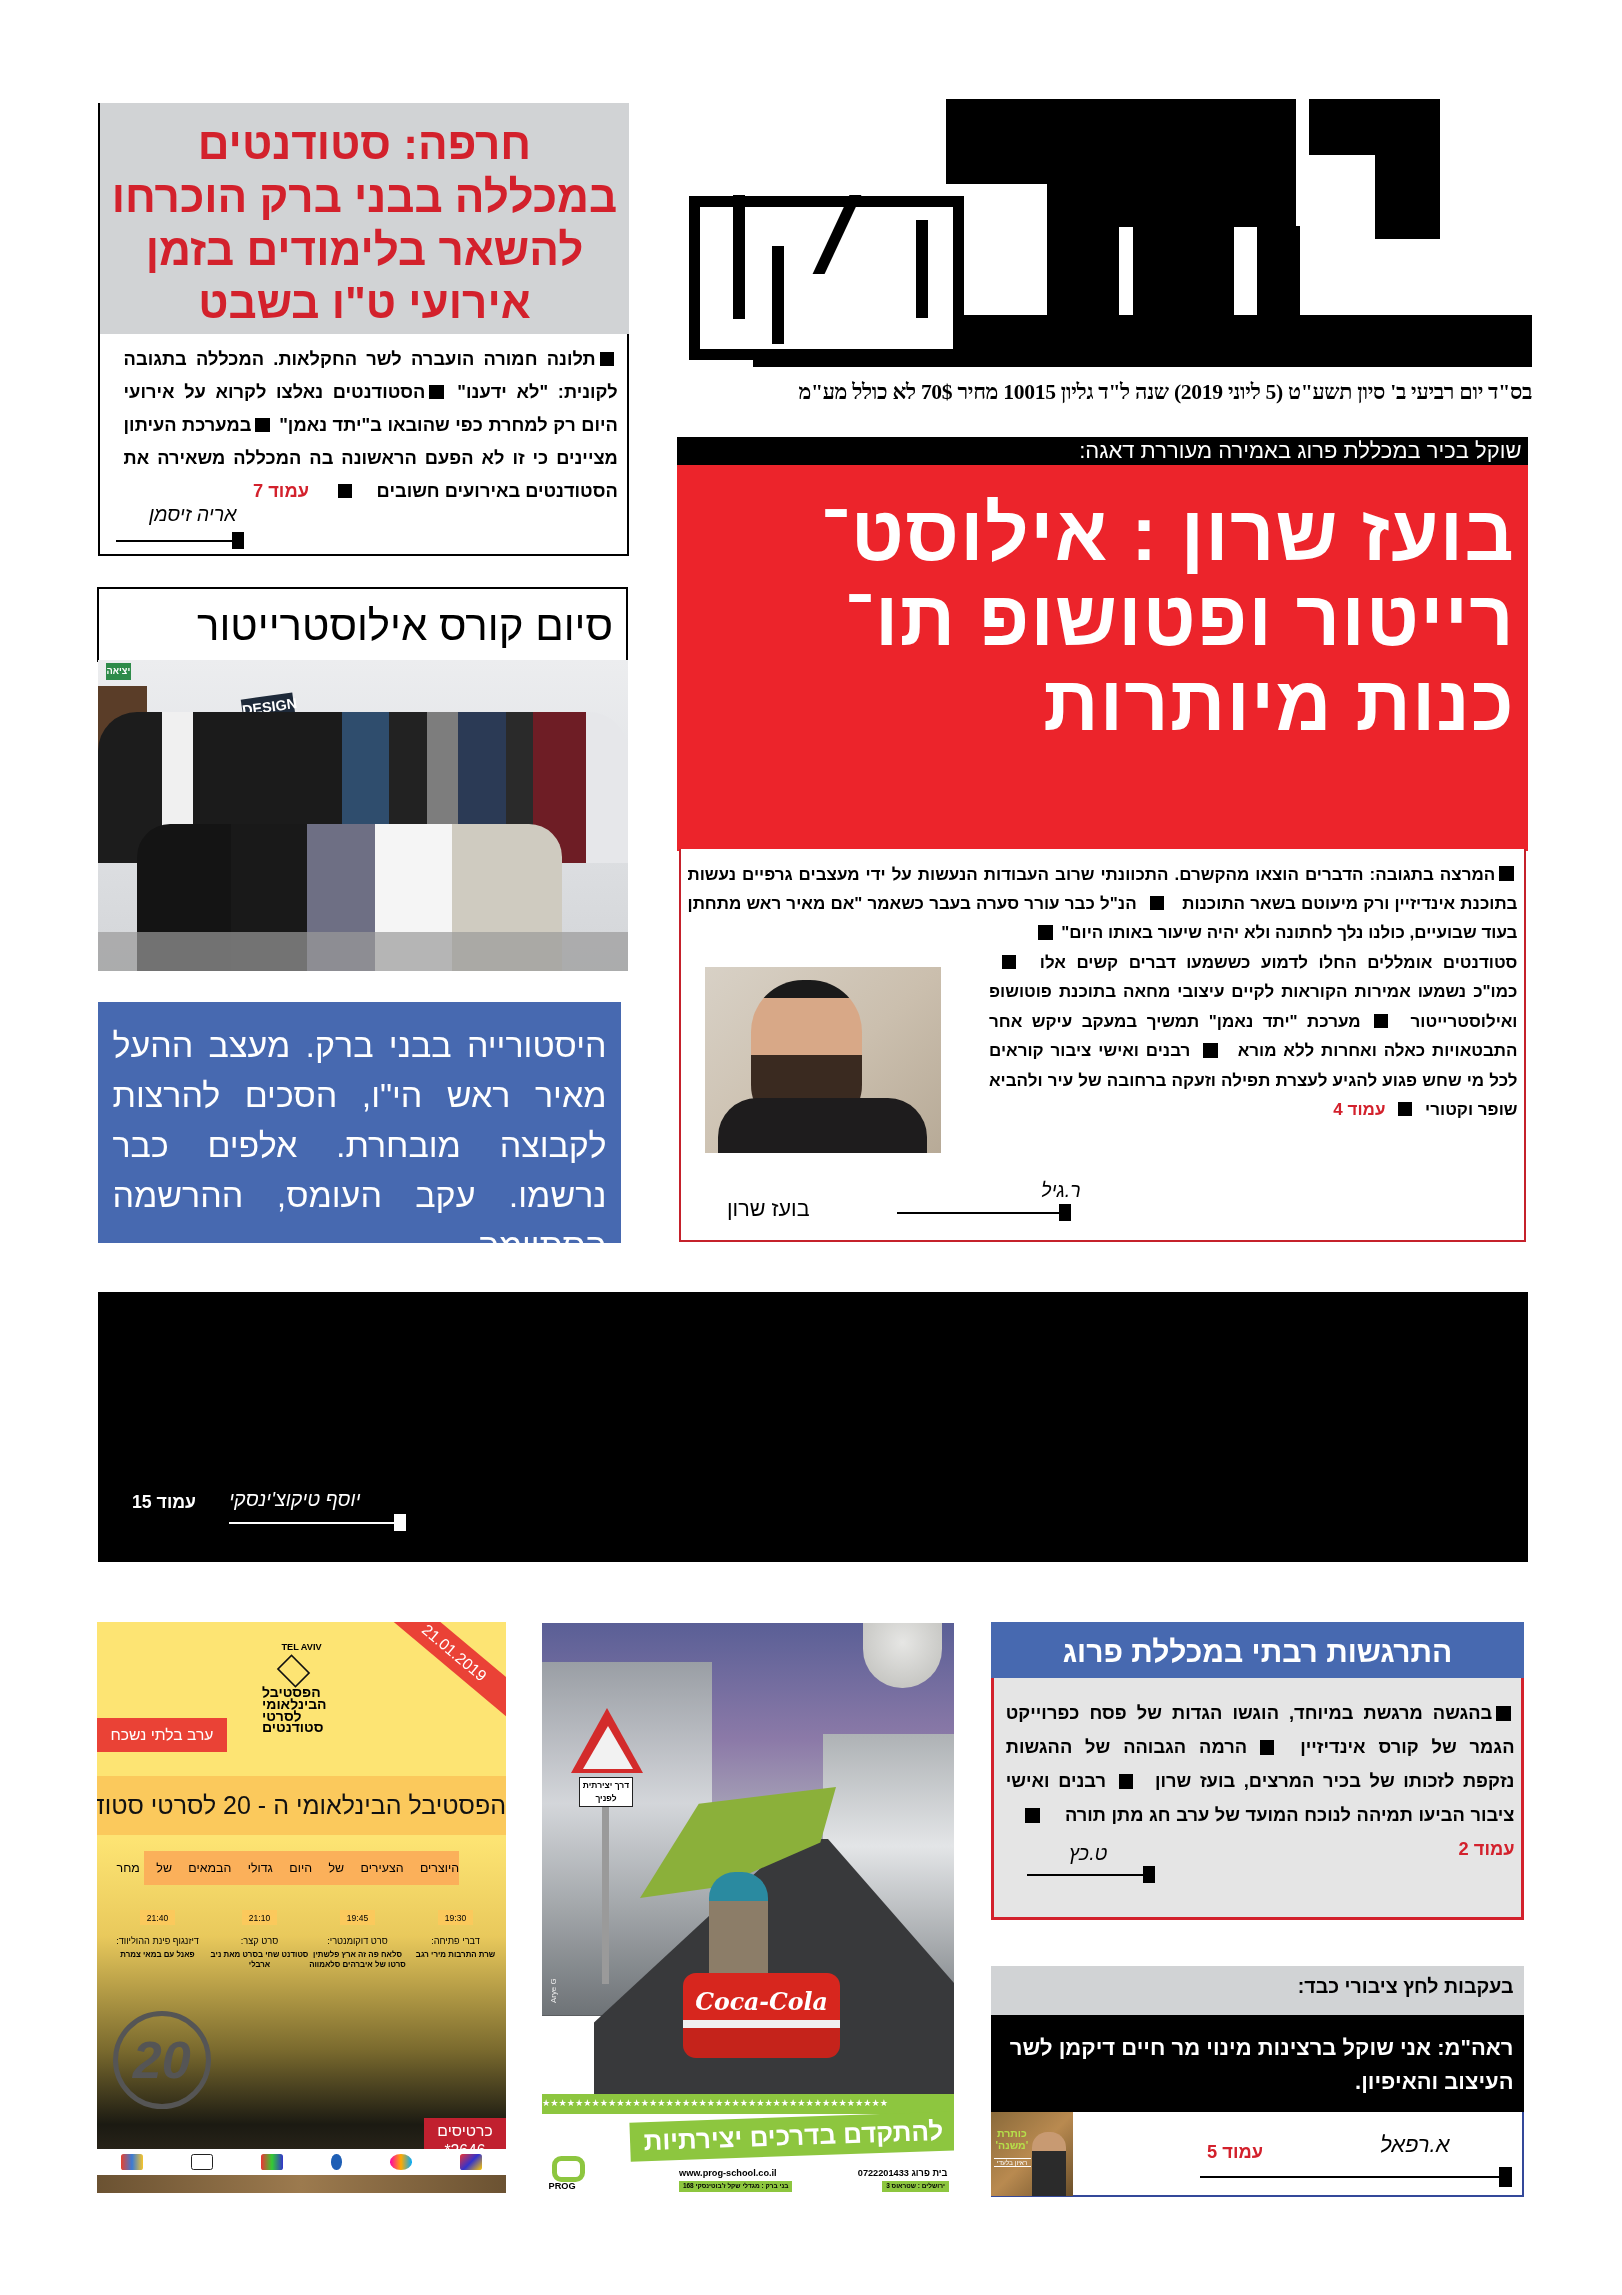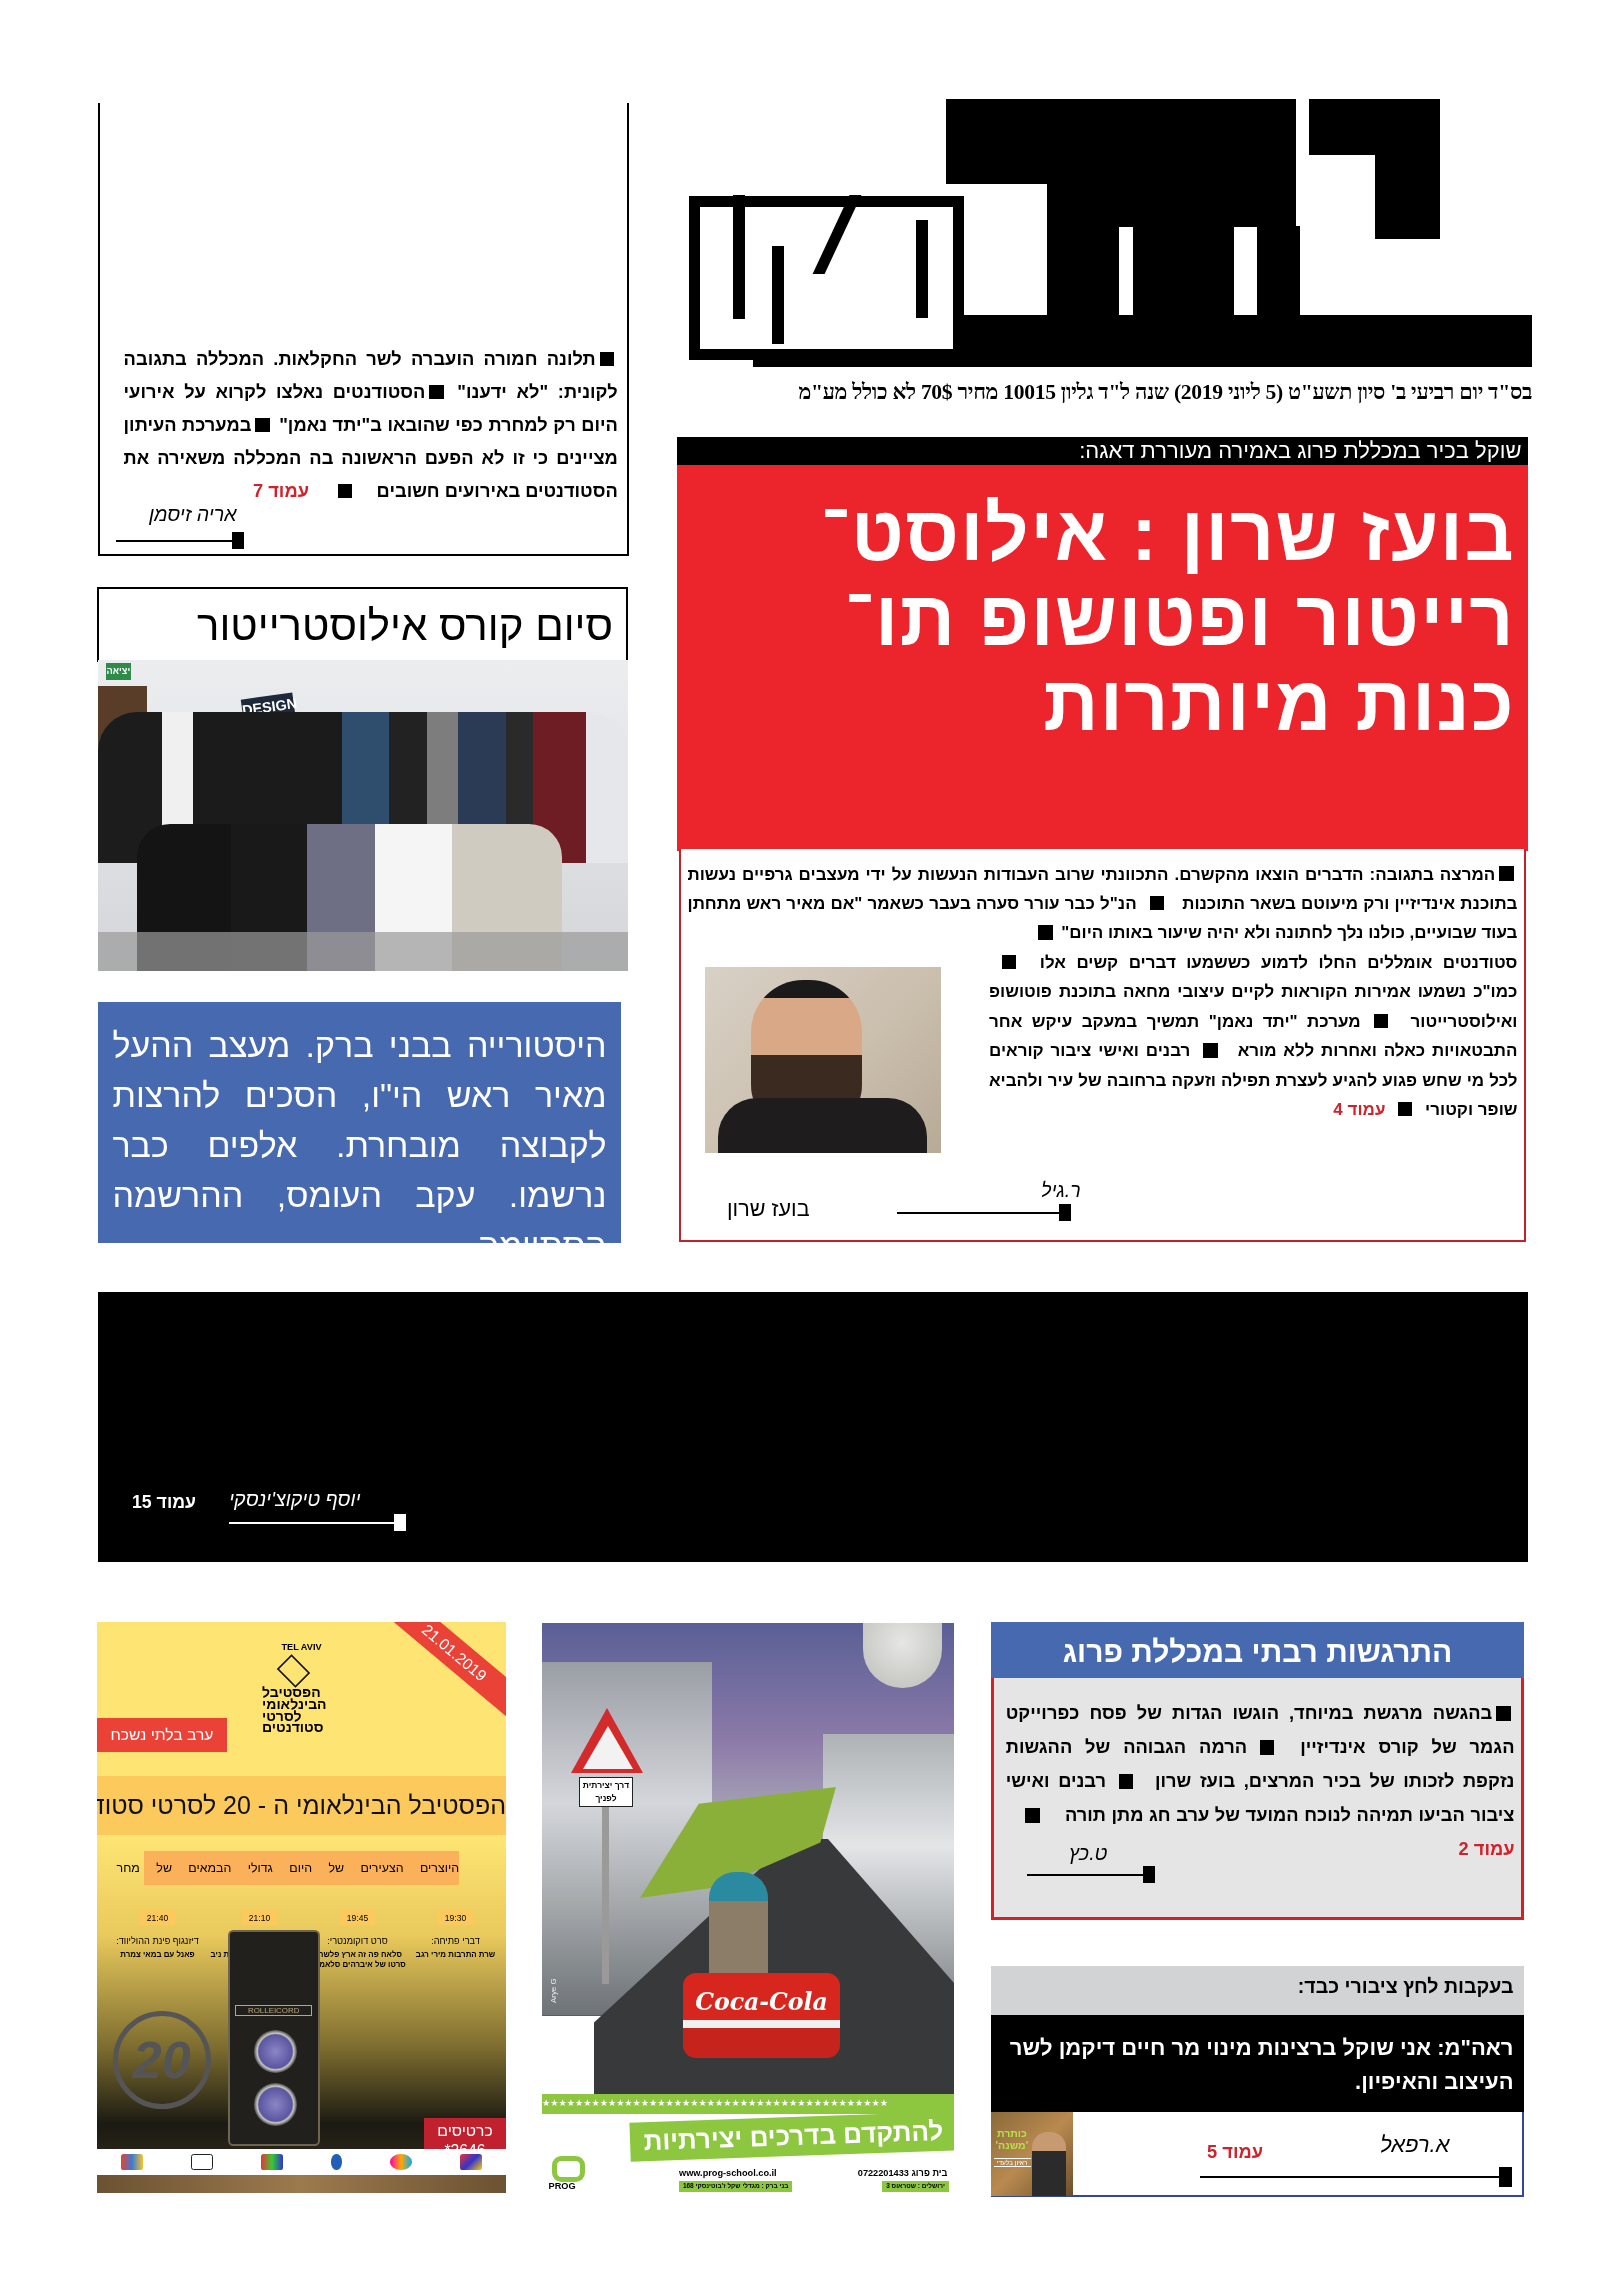--- a/index.html
+++ b/index.html
@@ -151,20 +151,23 @@
   <div style="position:absolute;left:7.9px;top:98px;width:275px;height:164px;border:11.8px solid #000;background:#fff;">
     <div style="position:absolute;left:33px;top:-11.8px;width:11.8px;height:124px;background:#000;"></div>
     <div style="position:absolute;left:72px;top:39px;width:11.8px;height:98px;background:#000;"></div>
     <div style="position:absolute;left:131px;top:-11.8px;width:11.8px;height:79px;background:#000;transform:skewX(-25deg);"></div>
     <div style="position:absolute;left:216px;top:13px;width:11.8px;height:98px;background:#000;"></div>
   </div>
 </div>
 <div class="mast-dateline">בס"ד יום רביעי ב' סיון תשע"ט (5 ליוני 2019) שנה ל"ד גליון 10015 מחיר 70$ לא כולל מע"מ</div>
 
 <div class="abs box-harpa">
+  <div class="harpa-head">
+    <div class="harpa-head-title">חרפה: סטודנטים במכללה בבני ברק הוכרחו להשאר בלימודים בזמן אירועי ט"ו בשבט</div>
+  </div>
   <div class="harpa-body body-text">
     <span class="sq"></span><span>תלונה חמורה הועברה לשר החקלאות. המכללה בתגובה לקונית: "לא ידענו"</span>
     <span class="sq"></span><span>הסטודנטים נאלצו לקרוא על אירועי היום רק למחרת כפי שהובאו ב"יתד נאמן"</span>
     <span class="sq"></span><span>במערכת העיתון מציינים כי זו לא הפעם הראשונה בה המכללה משאירה את הסטודנטים באירועים חשובים</span>
     <span class="sq" style="margin-right:19.6px;"></span>
     <span class="page-ref" style="margin-right:19.6px;">עמוד 7</span>
   </div>
   <div class="byline" style="left:49px;top:400px;">אריה זיסמן</div>
   <div class="byline-line" style="left:15.7px;top:437px;width:118px;"></div>
   <div class="byline-end" style="left:132px;top:429px;"></div>
@@ -245,25 +248,20 @@
       <div class="fest-time">21:10</div>
       <div class="fest-col-title">סרט קצר:</div>
       <div class="fest-col-desc">סטודנט שחי בסרט מאת ניב ארבלי</div>
     </div>
     <div class="fest-col" style="right:298px;">
       <div class="fest-time">21:40</div>
       <div class="fest-col-title">דיזנגוף פינת ההוליווד:</div>
       <div class="fest-col-desc">פאנל עם במאי צמרת</div>
     </div>
   </div>
-  <div class="fest-camera">
-    <div style="position:absolute;left:5.2px;top:73px;width:77px;border:0.7px solid #b9a77a;color:#b9a77a;font-size:7.9px;text-align:center;direction:ltr;">ROLLEICORD</div>
-    <div class="fest-lens" style="top:98px;"></div>
-    <div class="fest-lens" style="top:151px;"></div>
-  </div>
   <div class="fest-20">20</div>
   <div class="fest-tickets">
     <div>כרטיסים</div>
     <div style="direction:ltr;">*2646</div>
   </div>
   <div class="fest-sponsors">
     <div class="sponsor" style="background:linear-gradient(90deg,#e8412e,#3a7bd5,#f7c52b);"></div>
     <div class="sponsor" style="background:#fff;border:1.3px solid #222;"></div>
     <div class="sponsor" style="background:linear-gradient(90deg,#e33,#3c3,#33c);"></div>
     <div class="sponsor" style="background:#1f5fb5;border-radius:50%;width:10.5px;"></div>

